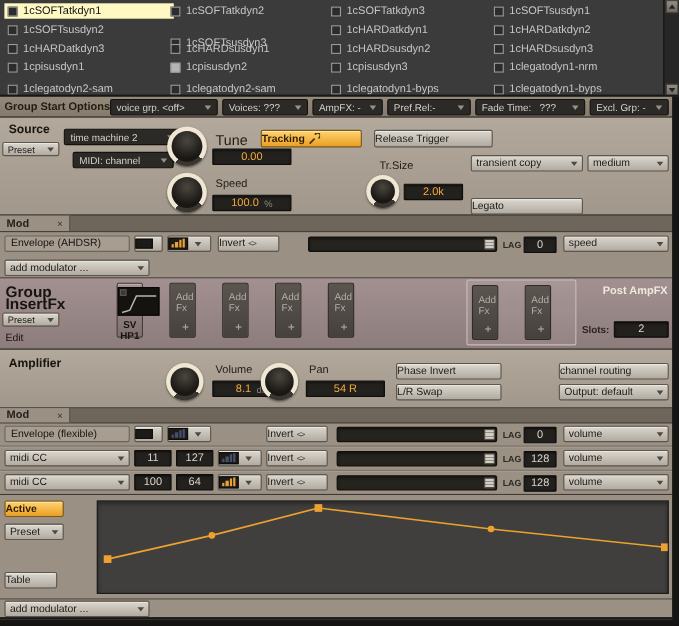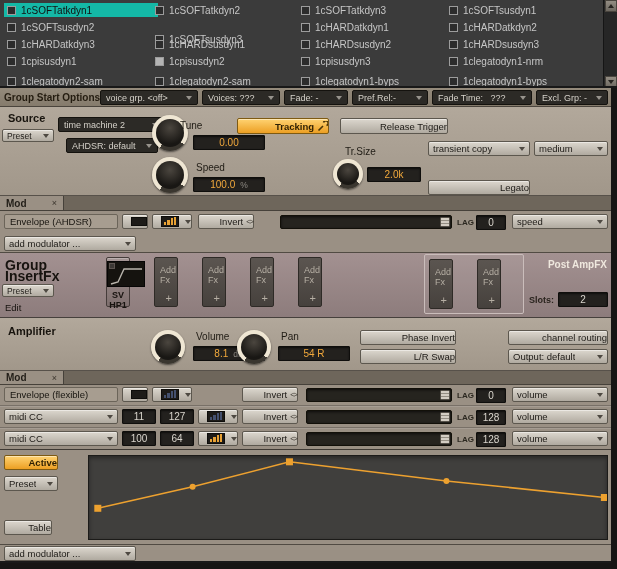--- a/index.html
+++ b/index.html
@@ -3,30 +3,30 @@
 <meta charset="utf-8">
 <style>
 *{margin:0;padding:0;box-sizing:border-box}
 body{background:#0e0e0e}
 .screen{position:relative;width:617px;height:569px;background:#161514;font-family:"Liberation Sans",sans-serif;overflow:hidden;user-select:none}
 .sec{position:absolute;left:0;width:611px}
 
 
 .group-list{position:absolute;top:0;left:0;width:617px;height:88px;background:#3b3b3b;border-bottom:2px solid #181818;overflow:hidden}
 .glcell{position:absolute;height:14px;display:flex;align-items:center;gap:5px;font-size:10px;color:#c6c6c6;padding:0 3px;white-space:nowrap}
-.glcell.sel{background:#14b8a6;color:#121212;width:154px}
+.glcell.sel{background:#fef9c3;color:#121212;width:154px}
 .cb{width:9px;height:9px;background:#2c2c2c;border:1px solid #9c9c9c;flex:none}
 .cb.on{background:#b4b4b4}
 .sb{position:absolute;right:0;top:0;width:14px;height:88px;background:#262626;border-left:1px solid #151515}
 .sb-btn{position:absolute;left:1px;width:12px;height:12px;background:linear-gradient(#938d83,#6e6961);display:flex;align-items:center;justify-content:center;border:1px solid #4a453e}
 .tri-up{width:0;height:0;border-left:3px solid transparent;border-right:3px solid transparent;border-bottom:4px solid #26231f}
 .tri-down{width:0;height:0;border-left:3px solid transparent;border-right:3px solid transparent;border-top:4px solid #26231f}
 
 
-.btn{position:absolute;display:flex;align-items:center;justify-content:flex-end;gap:3px;background:linear-gradient(#dcd7ce,#b0aaa0);border:1px solid #5c574e;border-radius:2px;color:#1d1a16;font-size:9.5px;height:15px;box-shadow:inset 0 1px 0 rgba(255,255,255,.45);white-space:nowrap}
+.btn{position:absolute;display:flex;align-items:center;justify-content:flex-start;gap:3px;background:linear-gradient(#dcd7ce,#b0aaa0);border:1px solid #5c574e;border-radius:2px;color:#1d1a16;font-size:9.5px;height:15px;box-shadow:inset 0 1px 0 rgba(255,255,255,.45);white-space:nowrap}
 .btn-orange{background:linear-gradient(#ffd372,#ec9f23);border-color:#7e5a12;color:#2d1f02;font-weight:bold}
 .dd{position:absolute;display:flex;align-items:center;justify-content:space-between;padding:0 4px;background:linear-gradient(#dcd7ce,#b0aaa0);border:1px solid #5c574e;border-radius:2px;color:#1d1a16;font-size:9.5px;height:15px;box-shadow:inset 0 1px 0 rgba(255,255,255,.45);white-space:nowrap}
 .dd.sm{height:13px;font-size:8.5px}
 .dd-dark{position:absolute;display:flex;align-items:center;justify-content:space-between;padding:0 5px;background:#2c2a26;border:1px solid #14120e;color:#d5d1c9;font-size:9px;height:15px;border-radius:2px;white-space:nowrap}
 .dd-dark span,.dd span{white-space:pre;overflow:hidden}
 .arr{width:0;height:0;border-left:3.5px solid transparent;border-right:3.5px solid transparent;border-top:4px solid #4e4942;flex:none;margin-left:3px}
 .dd-dark .arr{border-top-color:#97938c}
 .display{position:absolute;display:flex;align-items:center;justify-content:center;background:#23211e;border:1px solid #0f0e0c;box-shadow:inset 0 1px 2px rgba(0,0,0,.6);color:#f2a93c;font-size:10px;height:15px;border-radius:1px;white-space:nowrap}
 .display .unit{color:#8f8b84;font-size:8.5px;margin-left:5px}
 .display.lite{color:#d9d5cd}
@@ -173,21 +173,21 @@
     <div class="gso-title">Group Start Options</div>
     <div class="dd-dark" style="left:100px;top:2px;width:98px">
         <span>voice grp. &lt;off&gt;</span>
         <span class="arr"></span>
       </div>
     <div class="dd-dark" style="left:202px;top:2px;width:78px">
         <span>Voices: ???</span>
         <span class="arr"></span>
       </div>
     <div class="dd-dark" style="left:284px;top:2px;width:64px">
-        <span>Fade: -</span>
+        <span>AmpFX: -</span>
         <span class="arr"></span>
       </div>
     <div class="dd-dark" style="left:352px;top:2px;width:76px">
         <span>Pref.Rel:-</span>
         <span class="arr"></span>
       </div>
     <div class="dd-dark" style="left:432px;top:2px;width:100px">
         <span>Fade Time:   ???</span>
         <span class="arr"></span>
       </div>
@@ -201,25 +201,25 @@
     <div class="sec-title">Source</div>
     <div class="dd sm" style="left:2px;top:22px;width:52px">
         <span>Preset</span>
         <span class="arr"></span>
       </div>
     <div class="dd-dark" style="left:58px;top:10px;width:106px">
         <span>time machine 2</span>
         <span class="arr"></span>
       </div>
     <div class="dd-dark" style="left:66px;top:31px;width:92px">
-        <span>AHDSR: default</span>
+        <span>MIDI: channel</span>
         <span class="arr"></span>
       </div>
     <div class="knob" style="left:152px;top:8px;width:36px;height:36px"></div>
-    <div style="position:absolute;left:180px;top:13px;font-size:10px;color:#201c15">Tune</div>
+    <div style="position:absolute;left:196px;top:13px;font-size:13px;color:#201c15">Tune</div>
     <div class="display" style="left:193px;top:28px;width:72px">0.00</div>
     <div class="btn btn-orange" style="left:237px;top:11px;width:92px;height:16px">
         <span>Tracking</span>
         <svg width="11" height="11" viewBox="0 0 11 11">
           <path d="M1.5 9.5 L6 5 M6.5 1.5 a2.4 2.4 0 1 1 3 3" stroke="#4a3508" stroke-width="1.6" fill="none"></path>
         </svg>
       </div>
     <div class="btn" style="left:340px;top:11px;width:108px;height:16px">
         <span>Release Trigger</span>
       </div>

